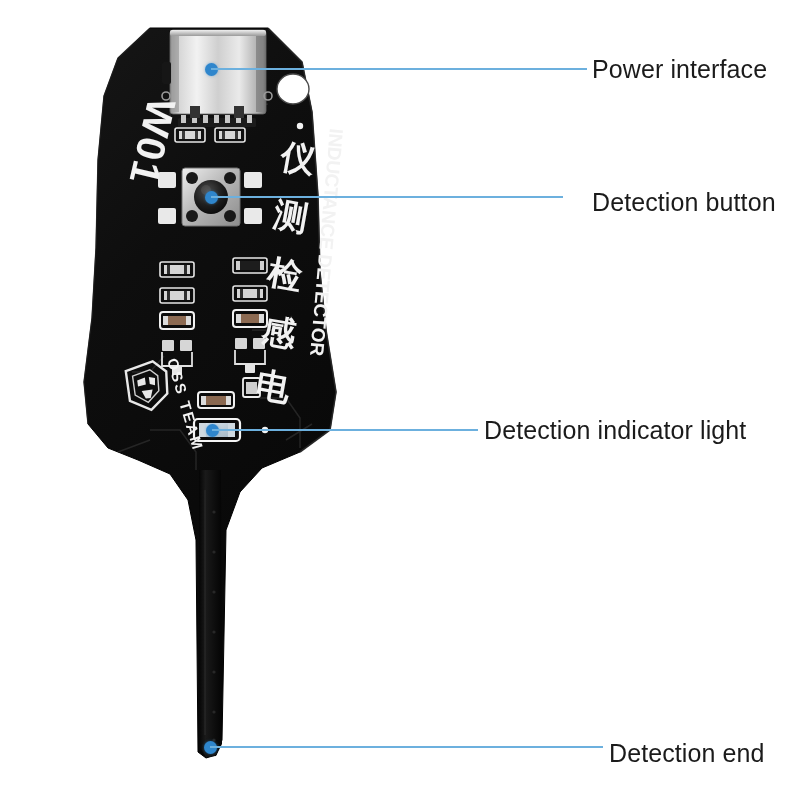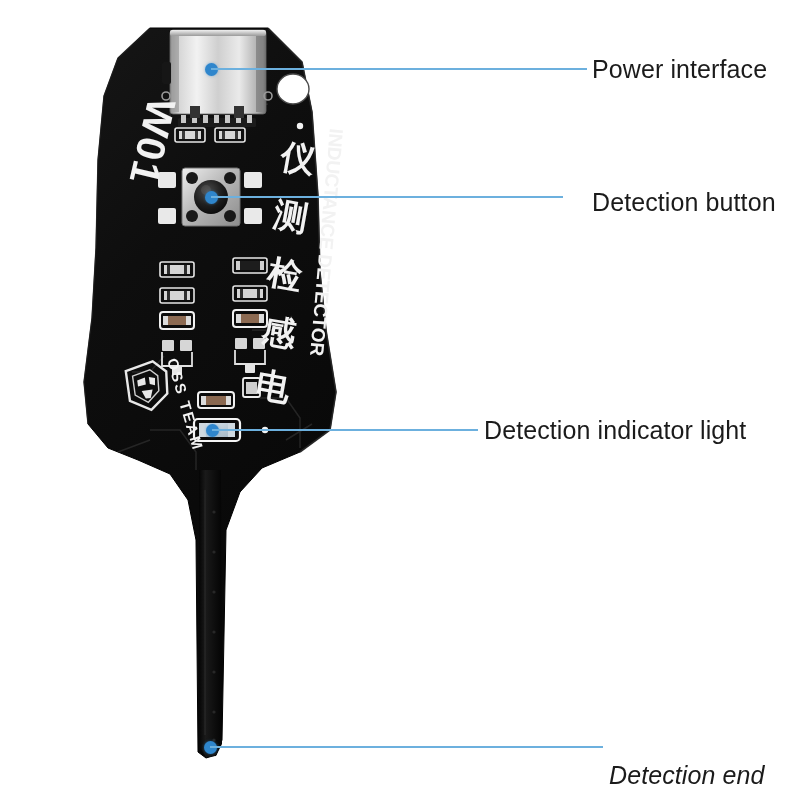--- a/index.html
+++ b/index.html
@@ -37,21 +37,21 @@
     font-family: "Liberation Sans", sans-serif;
     font-size: 25px;
     color: #1b1b1b;
     white-space: nowrap;
     letter-spacing: 0.1px;
     line-height: 1;
   }
   #label-power      { left: 592px; top: 57px; text-align: center; }
   #label-button     { left: 568px; top: 190px; margin-left: 24px; }
   #label-indicator  { left: 484px; top: 418px; text-align: center; }
-  #label-end        { left: 609px; top: 763px; font-style: italic; }
+  #label-end        { left: 609px; top: 741px; }
 
   .leader-line {
     position: absolute;
     height: 2px;
     background: #6cb0de;
   }
   .leader-dot {
     position: absolute;
     width: 13px;
     height: 13px;

